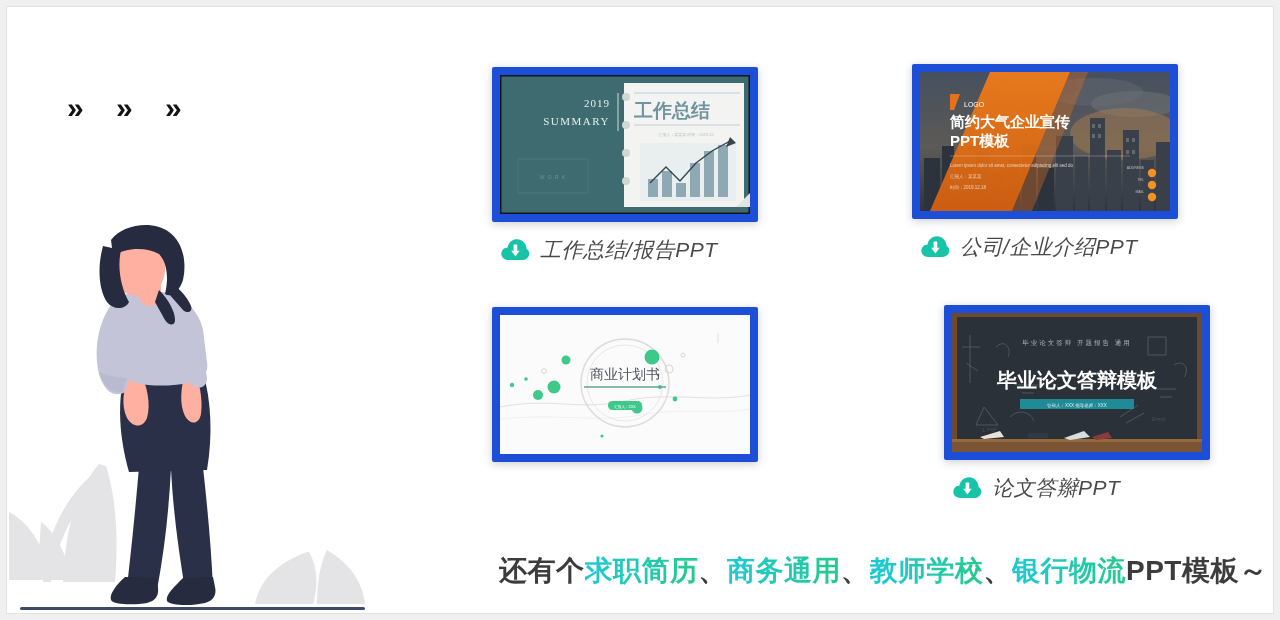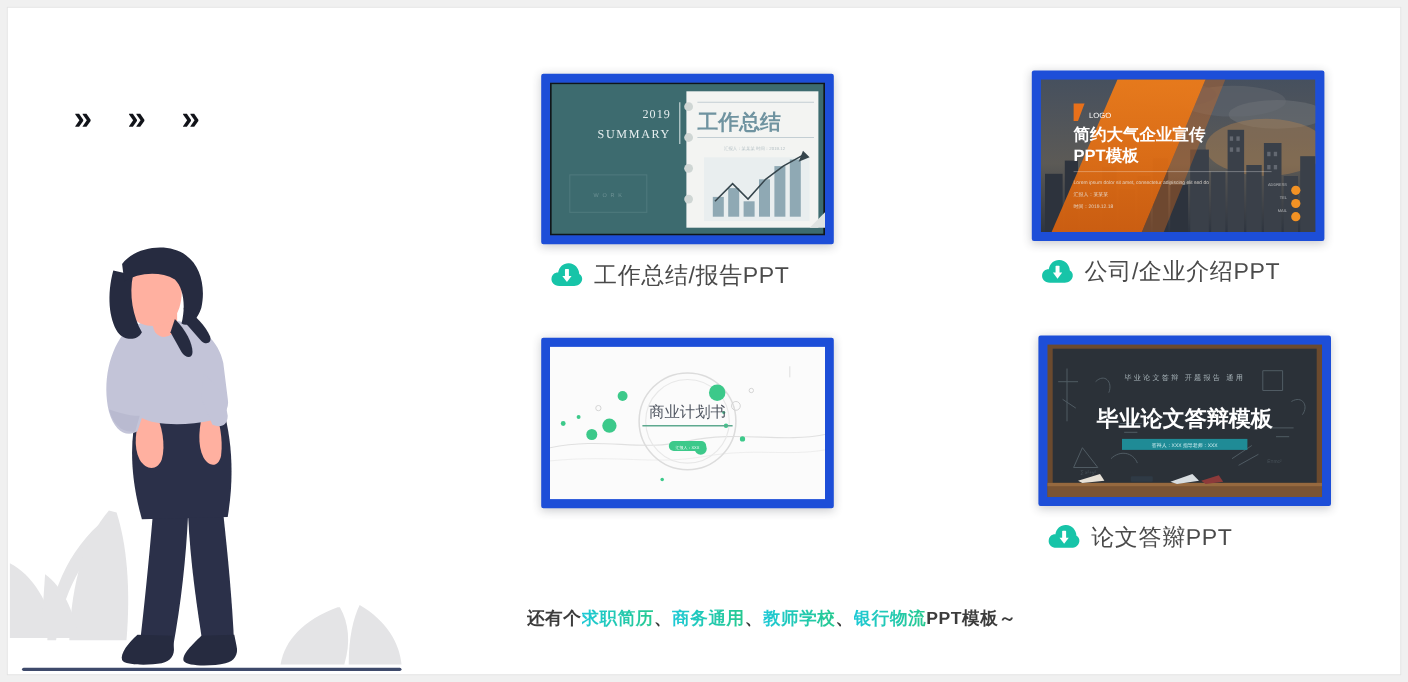--- a/index.html
+++ b/index.html
@@ -39,21 +39,21 @@
   .ground-line {
     position: absolute; left: 13px; top: 600px;
     width: 345px; height: 3px; background: #3e4a6b; border-radius: 2px;
   }
 
   
   .grid { position: absolute; left: 470px; top: 55px; width: 740px; height: 480px; }
 
   .card { position: absolute; width: 275px; }
   .card.c0 { left: 15px;  top: 5px; }
-  .card.c1 { left: 435px; top: 2px; margin-left: 26px; }
+  .card.c1 { left: 435px; top: 2px; }
   .card.c2 { left: 15px;  top: 245px; }
   .card.c3 { left: 435px; top: 243px; padding-left: 32px; }
 
   .thumb-frame {
     width: 266px; height: 155px;
     background: #1d4ed8;
     padding: 8px;
     box-shadow: 0 2px 9px rgba(40,45,60,0.24);
     border-radius: 2px;
   }
@@ -65,26 +65,27 @@
 
   .caption {
     margin-top: 14px;
     display: flex; align-items: center; gap: 10px;
     padding-left: 8px;
   }
   .dl-icon { width: 30px; height: 26px; flex: none; }
   .caption-text {
     font-size: 21px; color: #4a4a4a; white-space: nowrap;
     letter-spacing: 0.5px;
+    font-style: italic;
   }
 
   
   .footer-line {
-    position: absolute; left: 472px; top: 545px;
-    font-size: 16px; font-weight: 700; color: #3c3c3c;
+    position: absolute; left: 492px; top: 545px;
+    font-size: 28px; font-weight: 700; color: #3c3c3c;
     white-space: nowrap; letter-spacing: 0.5px;
   }
   .footer-line .kw {
     background: linear-gradient(90deg, #1ec9d6 0%, #26c98f 100%);
     -webkit-background-clip: text; background-clip: text;
     -webkit-text-fill-color: transparent; color: transparent;
     font-weight: 700;
   }
   .footer-line .sep { color: #3c3c3c; font-weight: 700; }
   .footer-line .tail { color: #3c3c3c; font-weight: 700; }

